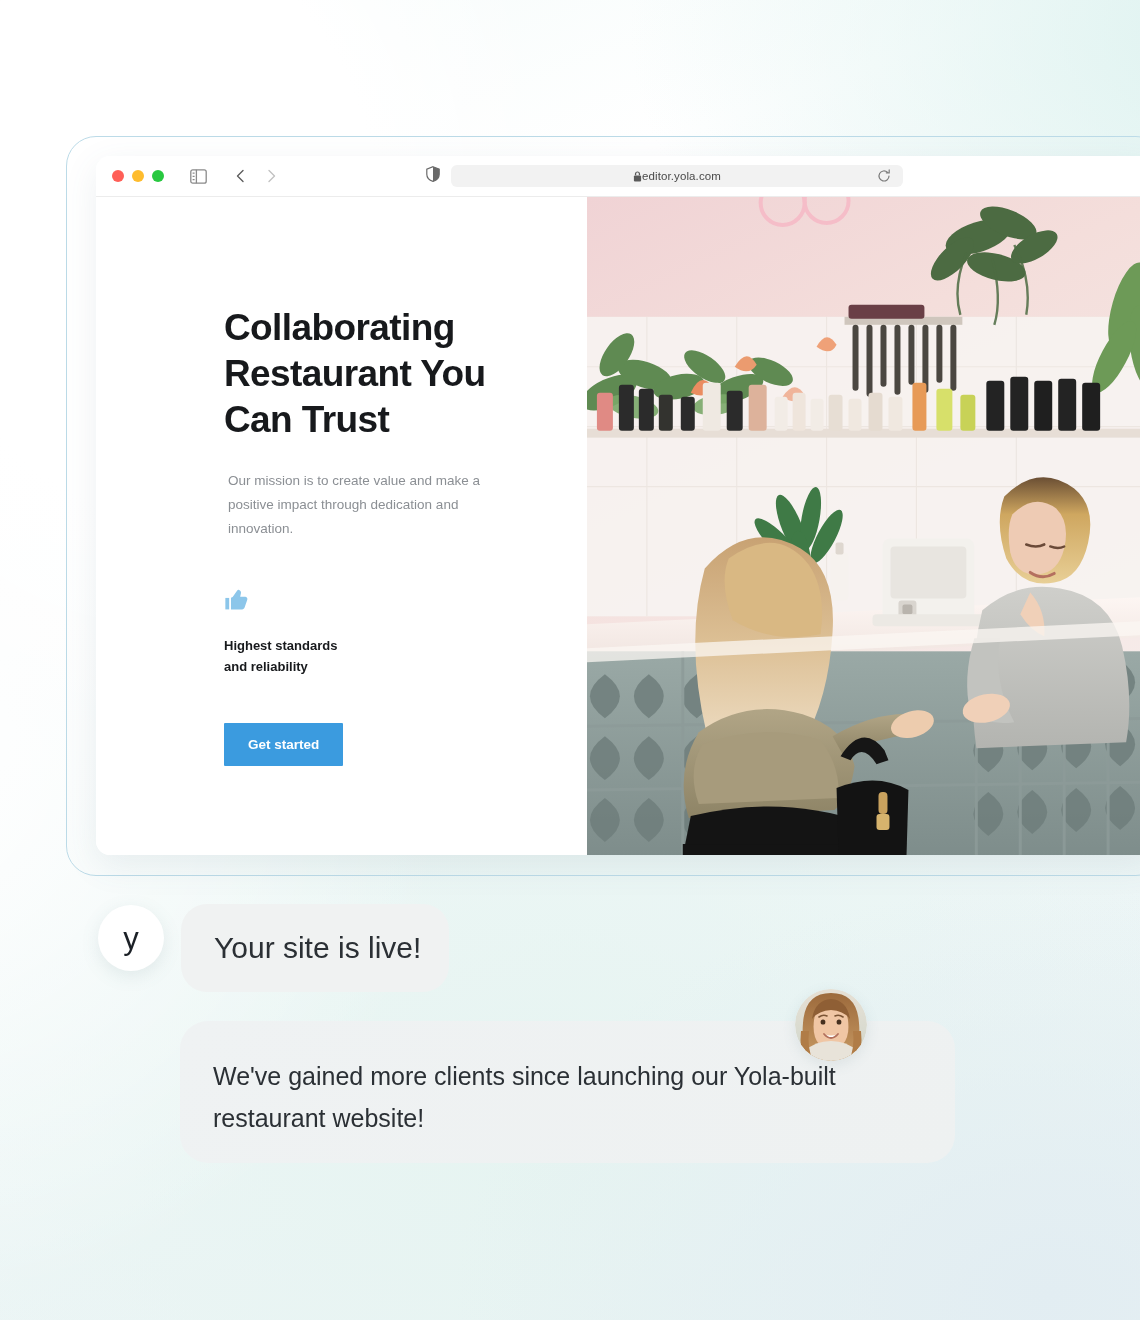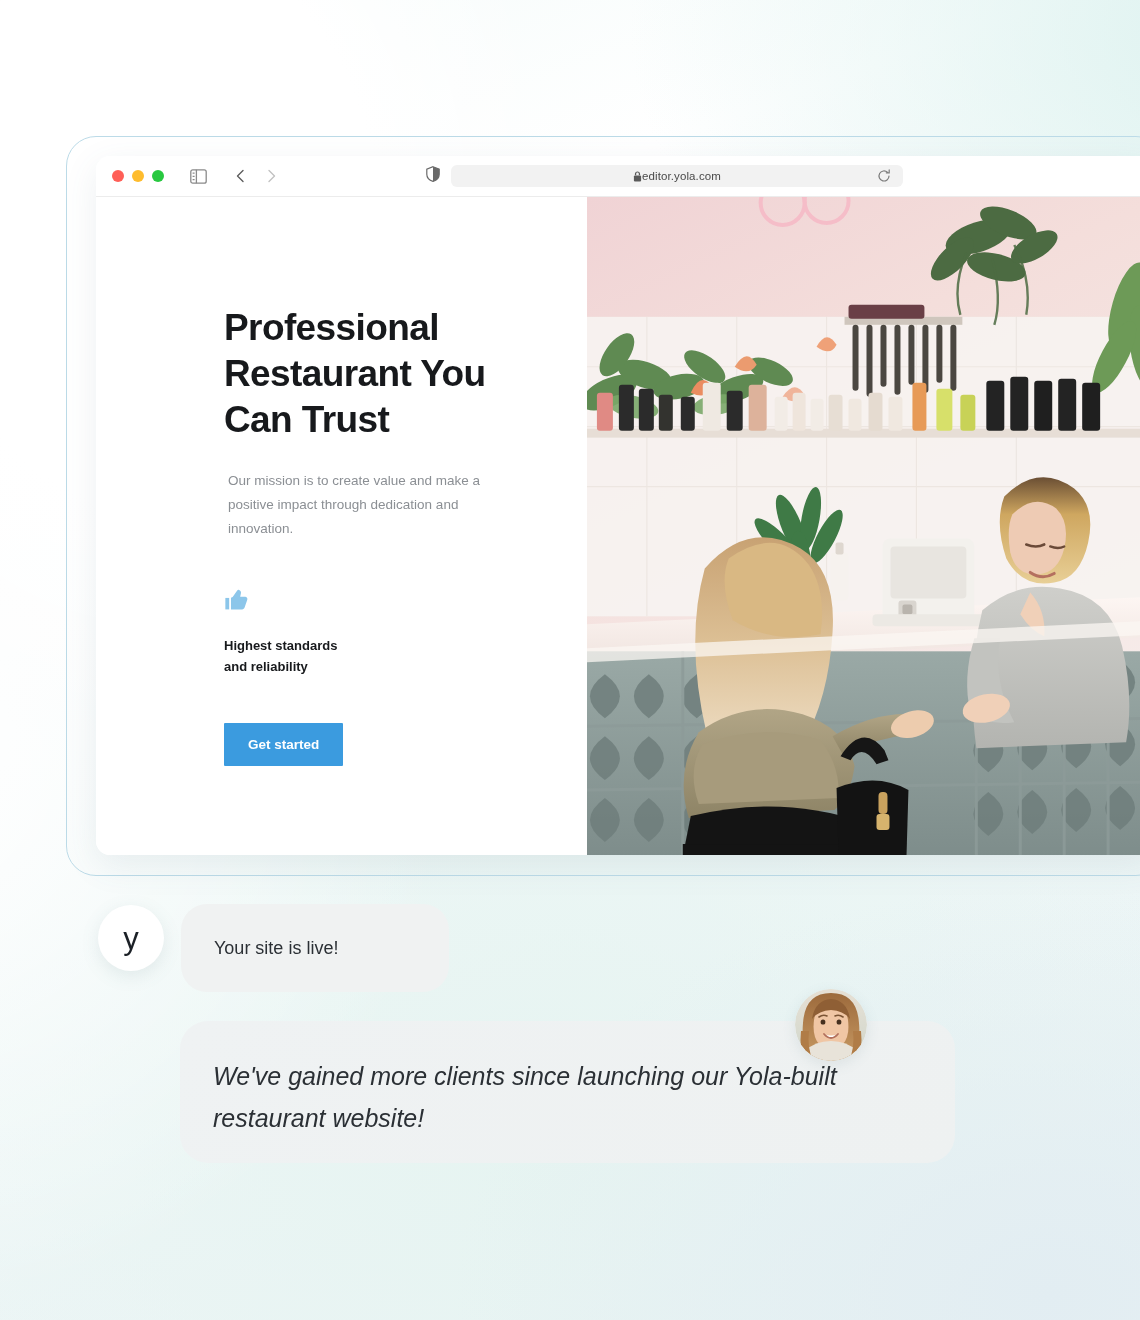--- a/index.html
+++ b/index.html
@@ -235,40 +235,39 @@
   .bubble-1 {
     position: absolute;
     left: 83px;
     top: -1px;
     width: 268px;
     height: 88px;
     display: flex;
     align-items: center;
     padding-left: 33px;
     box-sizing: border-box;
-    font-size: 18px;
+    font-size: 30px;
     z-index: 1;
   }
   .chat-row-2 {
     position: absolute;
     left: 180px;
     top: 121px;
     width: 775px;
     height: 142px;
   }
   .bubble-2 {
     width: 775px;
     height: 142px;
     box-sizing: border-box;
     padding: 34px 40px 0 33px;
     font-size: 25px;
     line-height: 42px;
     border-radius: 28px;
     background: linear-gradient(135deg, #eff2f3 0%, #eef1f1 100%);
-    font-style: italic;
   }
   .client-avatar {
     position: absolute;
     left: 795px;
     top: 89px;
     width: 72px;
     height: 72px;
     border-radius: 50%;
     overflow: hidden;
     box-shadow: 0 4px 14px rgba(90,120,130,0.12);
@@ -338,21 +337,21 @@
           <path d="M12 7a5 5 0 1 1-1.6-3.7"></path>
           <polyline points="12.2,0.9 12.2,3.8 9.3,3.8"></polyline>
         </svg>
       </span>
     </div>
   </div>
 
   <div class="page">
 
     <div class="hero-left">
-      <h1 class="hero-title">Professional Restaurant You Can Trust</h1>
+      <h1 class="hero-title">Collaborating Restaurant You Can Trust</h1>
       <p class="hero-sub">Our mission is to create value and make a positive impact through dedication and innovation.</p>
 
       <div class="features">
         <div class="feature">
           <div class="feature-icon">
             <svg width="27" height="27" viewBox="0 0 24 24" fill="currentColor">
               <path d="M1.2 10.6h3.4v10.2H1.2z"></path>
               <path d="M6.2 20.8h9.9c1 0 1.9-.6 2.2-1.6l2.4-7c.4-1.3-.5-2.6-1.9-2.6h-4.4l.7-3.4c.2-1.2-.5-2.4-1.7-2.7-.7-.2-1.4.1-1.8.7L8 9.4c-.4.6-1.1 1-1.8 1z"></path>
             </svg>
           </div>

